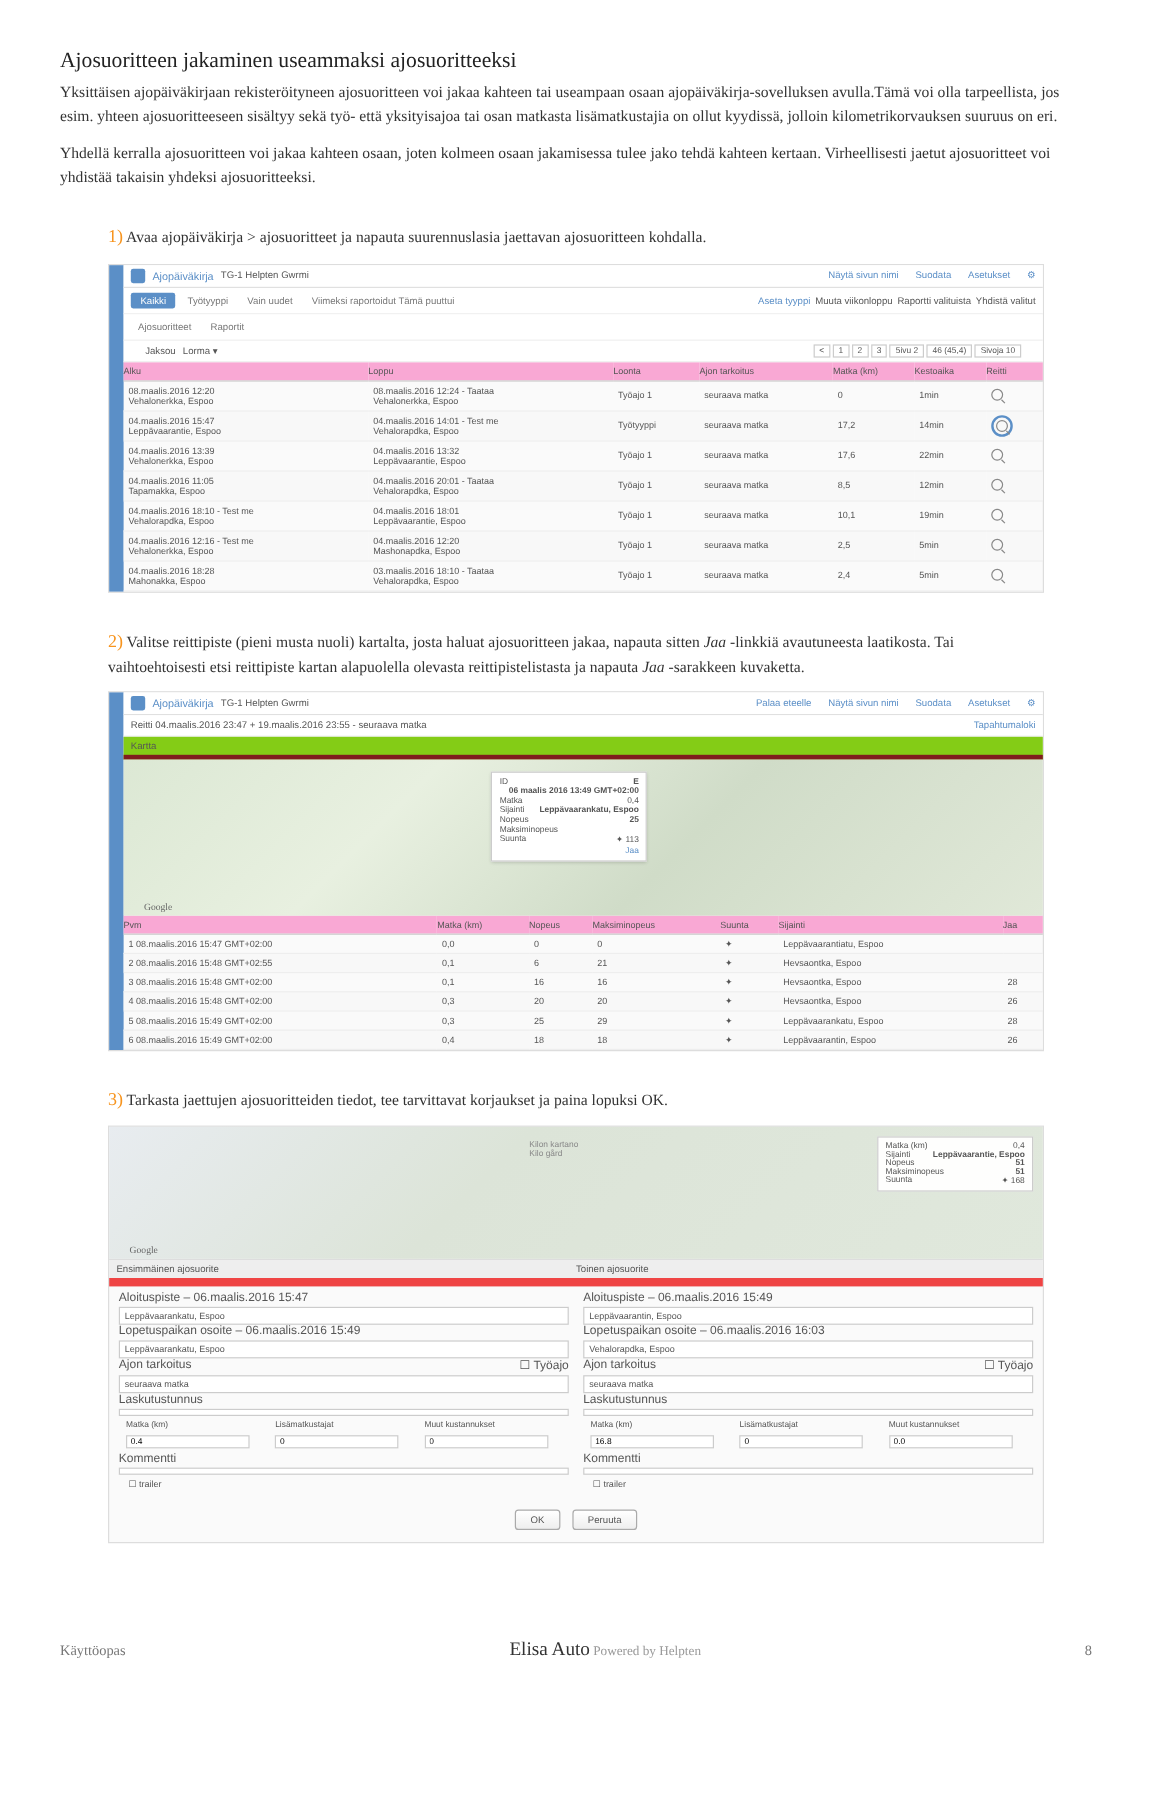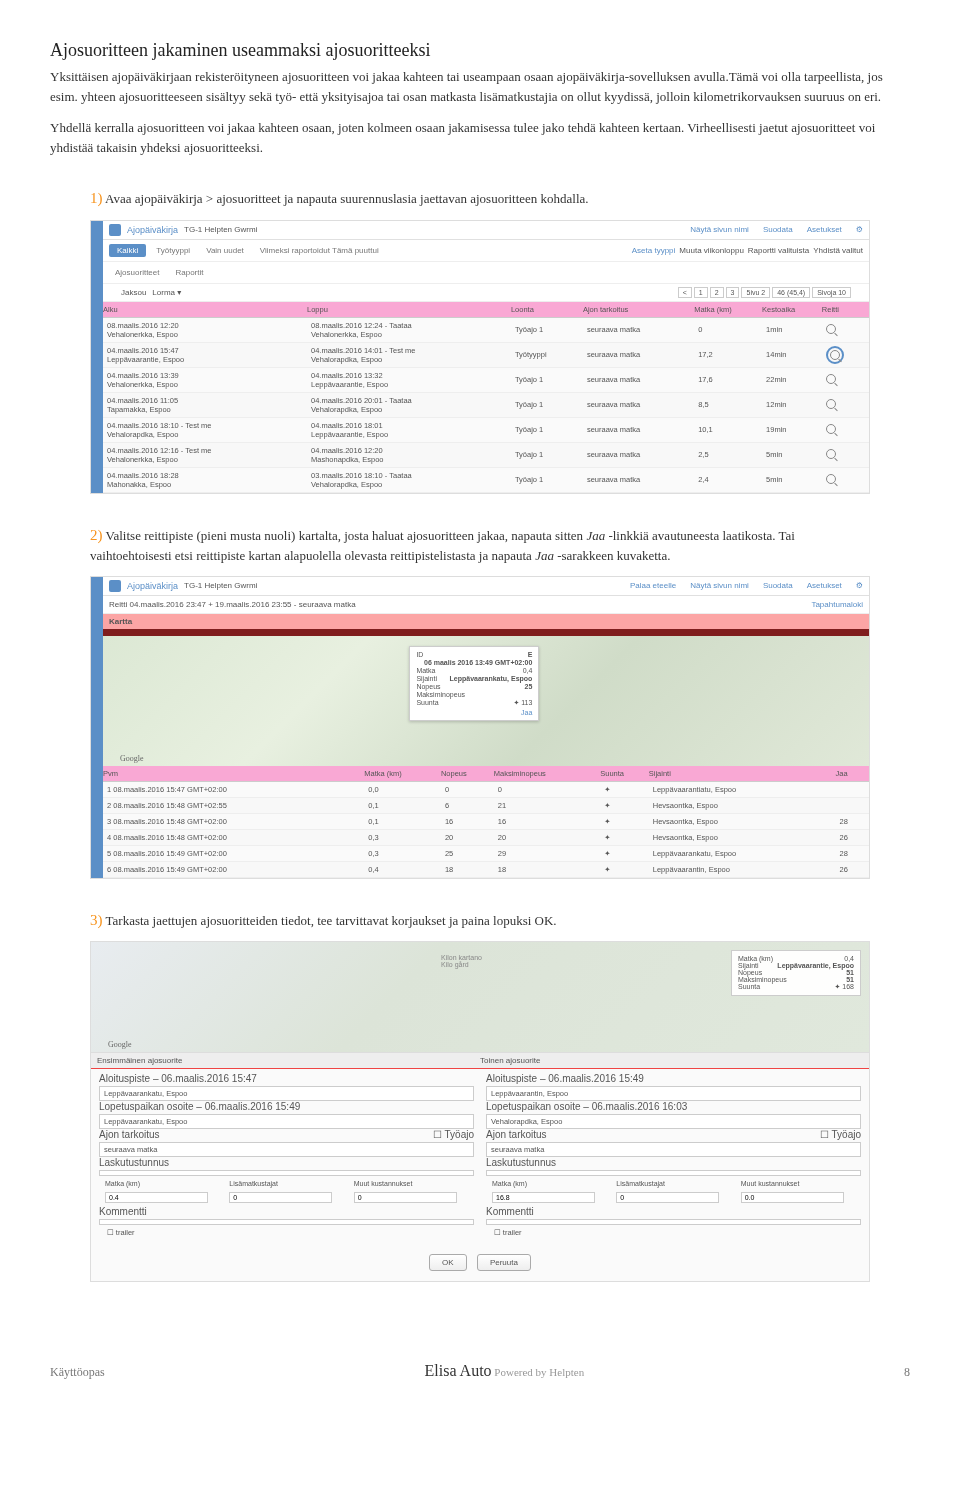--- a/index.html
+++ b/index.html
@@ -29,21 +29,21 @@
     .mag-icon::after { content: ''; position: absolute; width: 4px; height: 1px; background: #888; bottom: -2px; right: -3px; transform: rotate(45deg); }
     .circle-highlight { border: 2px solid #5b8fc7; border-radius: 50%; padding: 2px; display: inline-flex; align-items: center; justify-content: center; }
     .map-area { height: 130px; background: linear-gradient(135deg, #dce8d4 0%, #e8f0e0 30%, #d0dcc8 60%, #e0e8d8 100%); position: relative; }
     .map-popup { position: absolute; left: 40%; top: 10px; background: #fff; border: 1px solid #ccc; padding: 4px 6px; font-size: 7px; box-shadow: 0 1px 3px rgba(0,0,0,0.2); width: 130px; }
     .map-popup .row { display: flex; justify-content: space-between; margin-bottom: 1px; }
     .google-badge { position: absolute; bottom: 3px; left: 17px; font-size: 8px; color: #666; font-family: Liberation Serif, serif; }
     .form-row { display: flex; gap: 12px; padding: 4px 8px; }
     .form-col { flex: 1; }
     .form-label { font-size: 10px; color: #555; margin-bottom: 2px; }
     .form-input { border: 1px solid #ccc; padding: 2px 4px; font-size: 7.5px; width: 100%; background: #fff; }
-    .section-head { background: #eee; padding: 3px 6px; font-size: 8px; border-top: 1px solid #ddd; border-bottom: 1px solid #ef4444; display: flex; }
+    .section-head { background: #eee; padding: 3px 6px; font-size: 8px; border-top: 1px solid #ddd; border-bottom: 7px solid #ef4444; display: flex; }
     .section-head > div { flex: 1; }
     .btn-row { text-align: center; padding: 10px; }
     .btn { display: inline-block; padding: 3px 12px; border: 1px solid #aaa; background: linear-gradient(#fff,#eee); border-radius: 3px; font-size: 8px; margin: 0 4px; }
     .info-panel { position: absolute; right: 8px; top: 8px; background: rgba(255,255,255,0.95); border: 1px solid #ccc; padding: 4px 6px; font-size: 7px; width: 130px; }
     .info-panel .row { display: flex; justify-content: space-between; }
     .footer { display: flex; justify-content: space-between; align-items: baseline; margin-top: 80px; font-size: 12px; color: #777; }
     .footer-brand { font-size: 16px; color: #333; }
     .footer-brand .sub { font-size: 11px; color: #999; }
     .italic { font-style: italic; }
     .sidebar-strip { width: 12px; background: #5b8fc7; }
@@ -209,21 +209,21 @@
         <span class="hlink">Palaa eteelle</span>
         <span class="hlink">Näytä sivun nimi</span>
         <span class="hlink">Suodata</span>
         <span class="hlink">Asetukset</span>
         <span class="hlink">⚙</span>
       </div>
       <div class="ss-toolbar">
         <span>Reitti  04.maalis.2016 23:47 + 19.maalis.2016 23:55 - seuraava matka</span>
         <span class="ss-link-right">Tapahtumaloki</span>
       </div>
-      <div style="padding:3px 6px; background:#fca5a5; border-bottom:7px solid #7f1d1d;font-weight:bold;">Kartta</div>
+      <div style="padding:3px 6px; background:#84cc16; border-bottom:4px solid #7f1d1d;">Kartta</div>
       <div class="map-area">
         <div class="map-popup">
           <div class="row">
               <span>ID</span>
               <b>E</b>
             </div>
           <div class="row">
               <span></span>
               <b>06 maalis 2016 13:49 GMT+02:00</b>
             </div>

